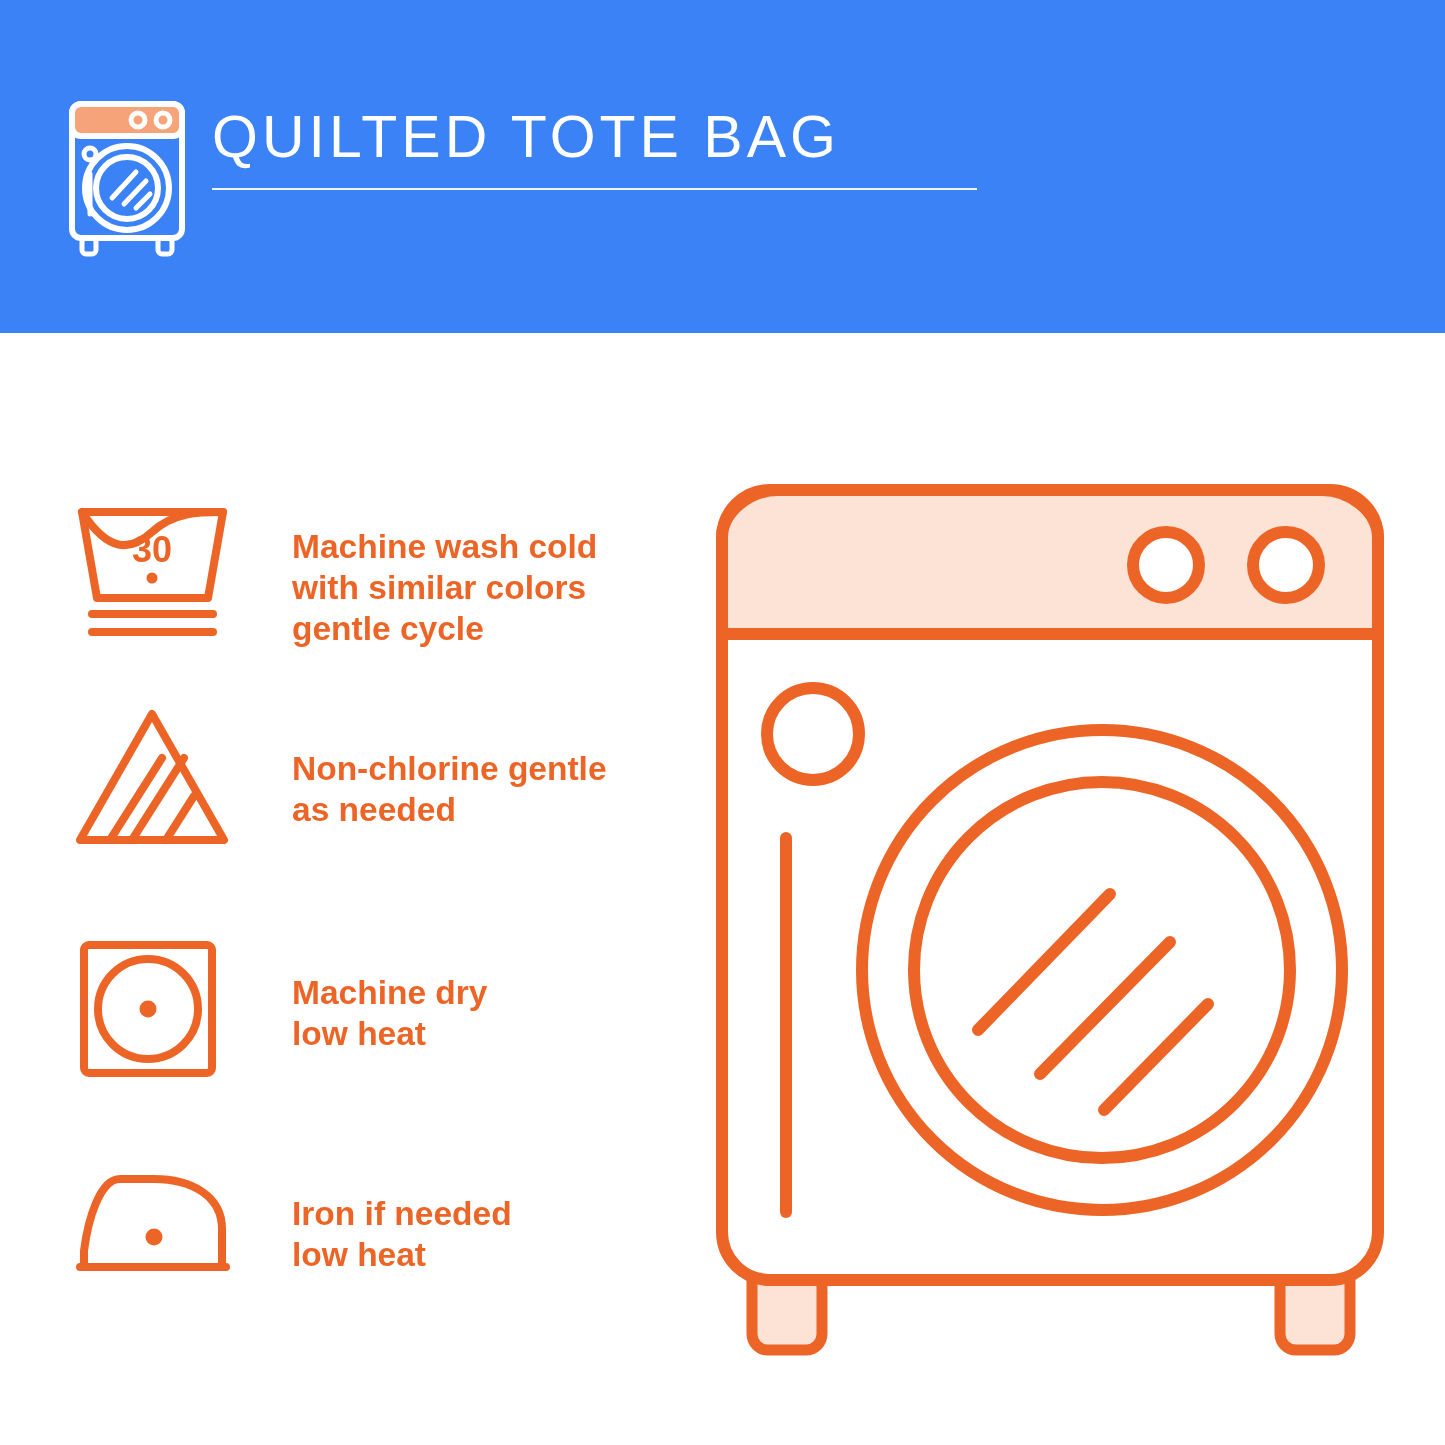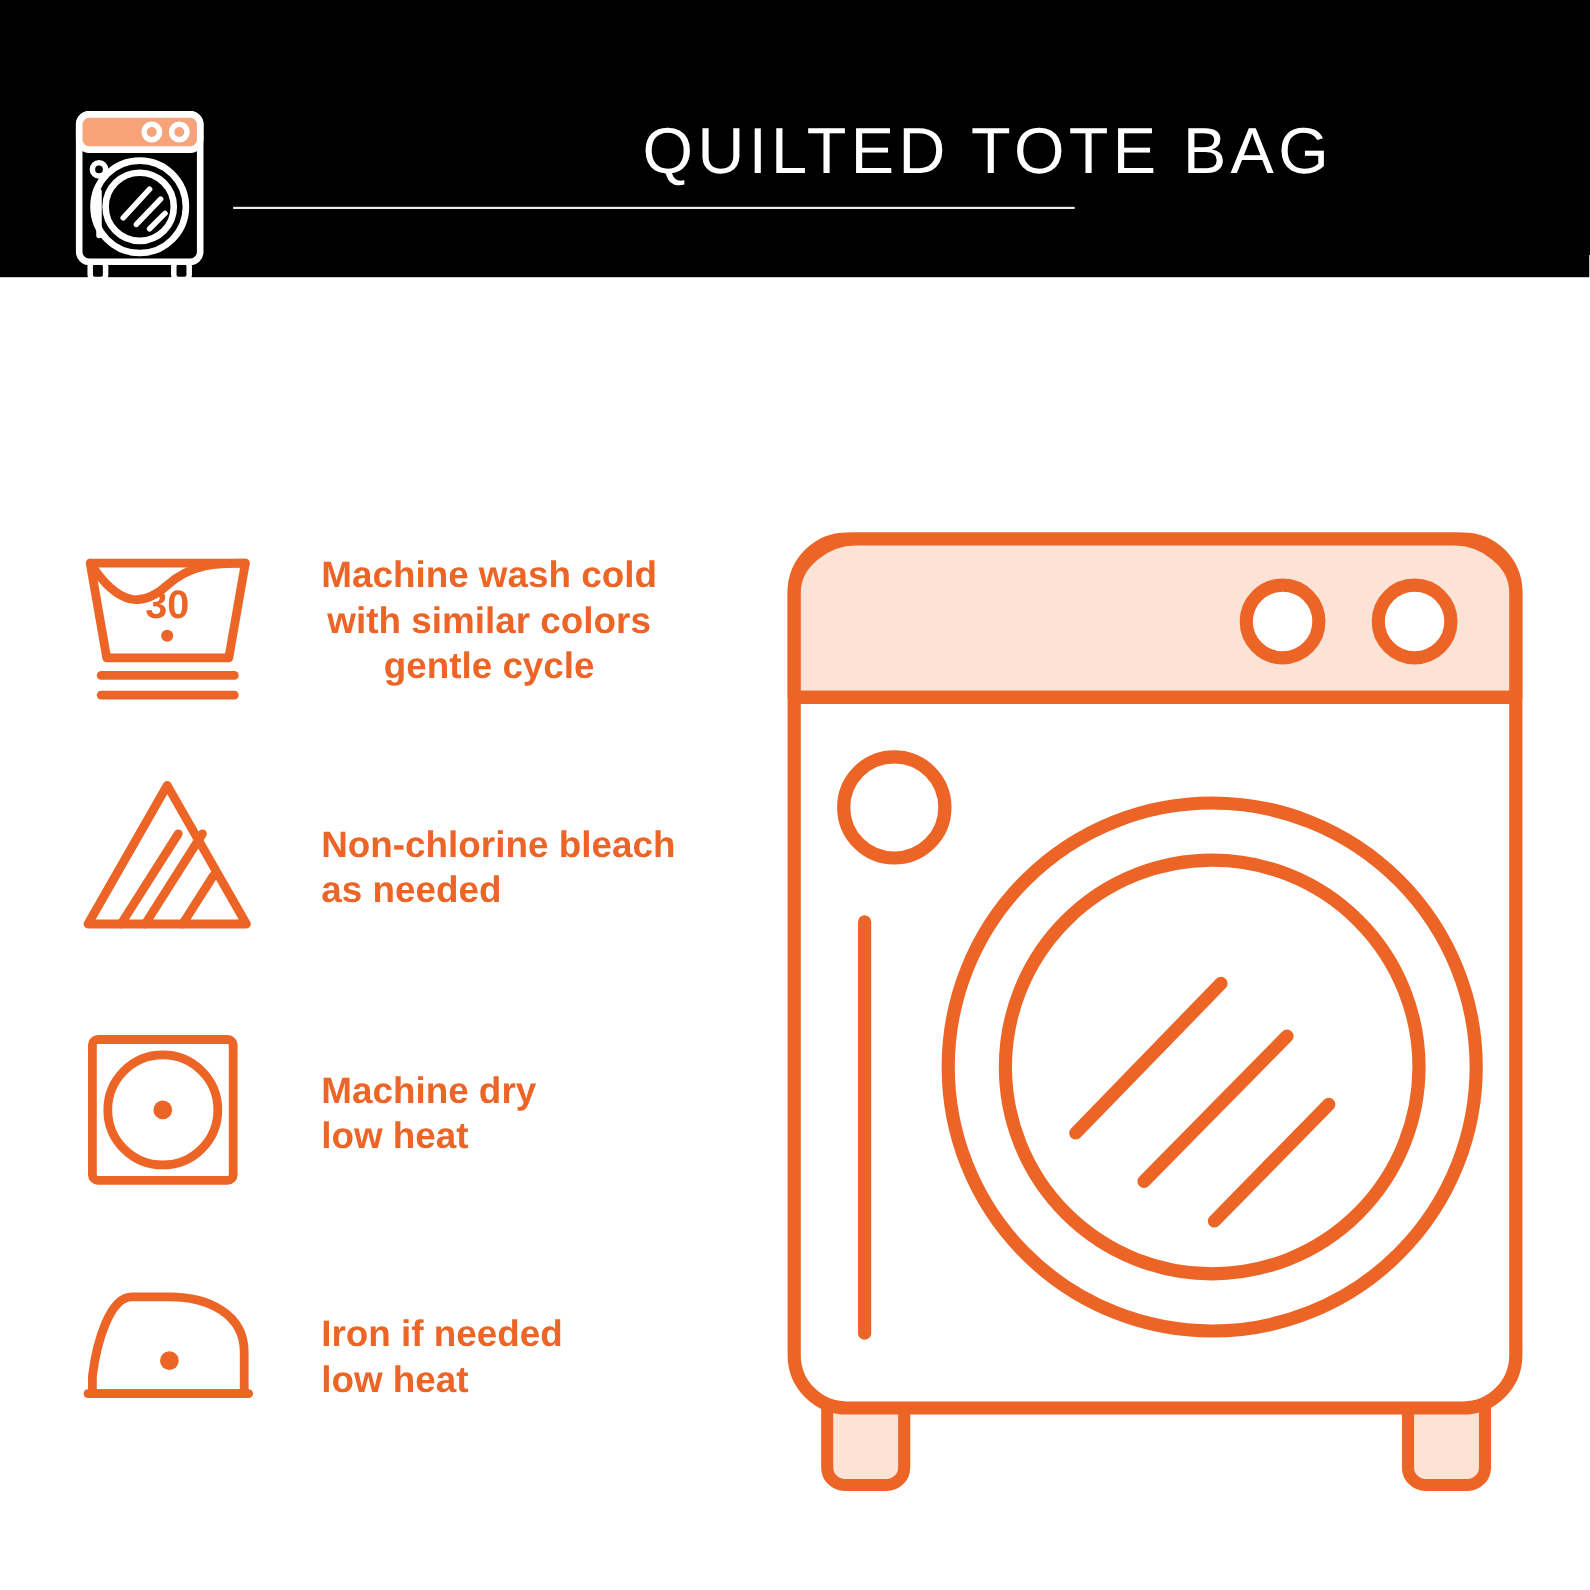--- a/index.html
+++ b/index.html
@@ -14,23 +14,22 @@
     overflow: hidden;
     position: relative;
   }
 
   
   #header {
     position: absolute;
     left: 0;
     top: 0;
     width: 1445px;
-    height: 252px;
-    background: #000000;
-    text-align: right;
+    height: 333px;
+    background: #3b82f6;
   }
   #header-icon {
     position: absolute;
     left: 66px;
     top: 98px;
     width: 122px;
     height: 160px;
   }
   #header-text {
     position: absolute;
@@ -91,21 +90,21 @@
     line-height: 41px;
     font-weight: 700;
     white-space: pre-line;
   }
 
   #row-wash   { top: 145px; }
   #row-bleach { top: 355px; }
   #row-dry    { top: 580px; }
   #row-iron   { top: 800px; }
 
-  #row-wash   .care-label { top: 13px; text-align: center; }
+  #row-wash   .care-label { top: 36px; }
   #row-bleach .care-label { top: 48px; }
   #row-dry    .care-label { top: 47px; }
   #row-iron   .care-label { top: 48px; }
 
   
   #machine {
     position: absolute;
     left: 710px;
     top: 470px;
     width: 680px;
@@ -172,21 +171,21 @@
 
   <div class="care-row" id="row-bleach">
     <div class="care-icon">
       <svg viewBox="0 0 165 165" width="165" height="165" xmlns="http://www.w3.org/2000/svg">
         <path d="M82 14 L154 140 L10 140 Z" fill="none" stroke="#EC6526" stroke-width="8" stroke-linejoin="round"></path>
         <line x1="62" y1="140" x2="114" y2="58" stroke="#EC6526" stroke-width="8" stroke-linecap="round"></line>
         <line x1="40" y1="140" x2="92" y2="58" stroke="#EC6526" stroke-width="8" stroke-linecap="round"></line>
         <line x1="96" y1="140" x2="124" y2="96" stroke="#EC6526" stroke-width="8" stroke-linecap="round"></line>
       </svg>
     </div>
-    <div class="care-label">Non-chlorine bleach
+    <div class="care-label">Non-chlorine gentle
 as needed</div>
   </div>
 
   <div class="care-row" id="row-dry">
     <div class="care-icon">
       <svg viewBox="0 0 165 165" width="165" height="165" xmlns="http://www.w3.org/2000/svg">
         <rect x="14" y="20" width="128" height="128" rx="5" ry="5" fill="none" stroke="#EC6526" stroke-width="8"></rect>
         <circle cx="78" cy="84" r="50" fill="none" stroke="#EC6526" stroke-width="8"></circle>
         <circle cx="78" cy="84" r="8.5" fill="#EC6526"></circle>
       </svg>

